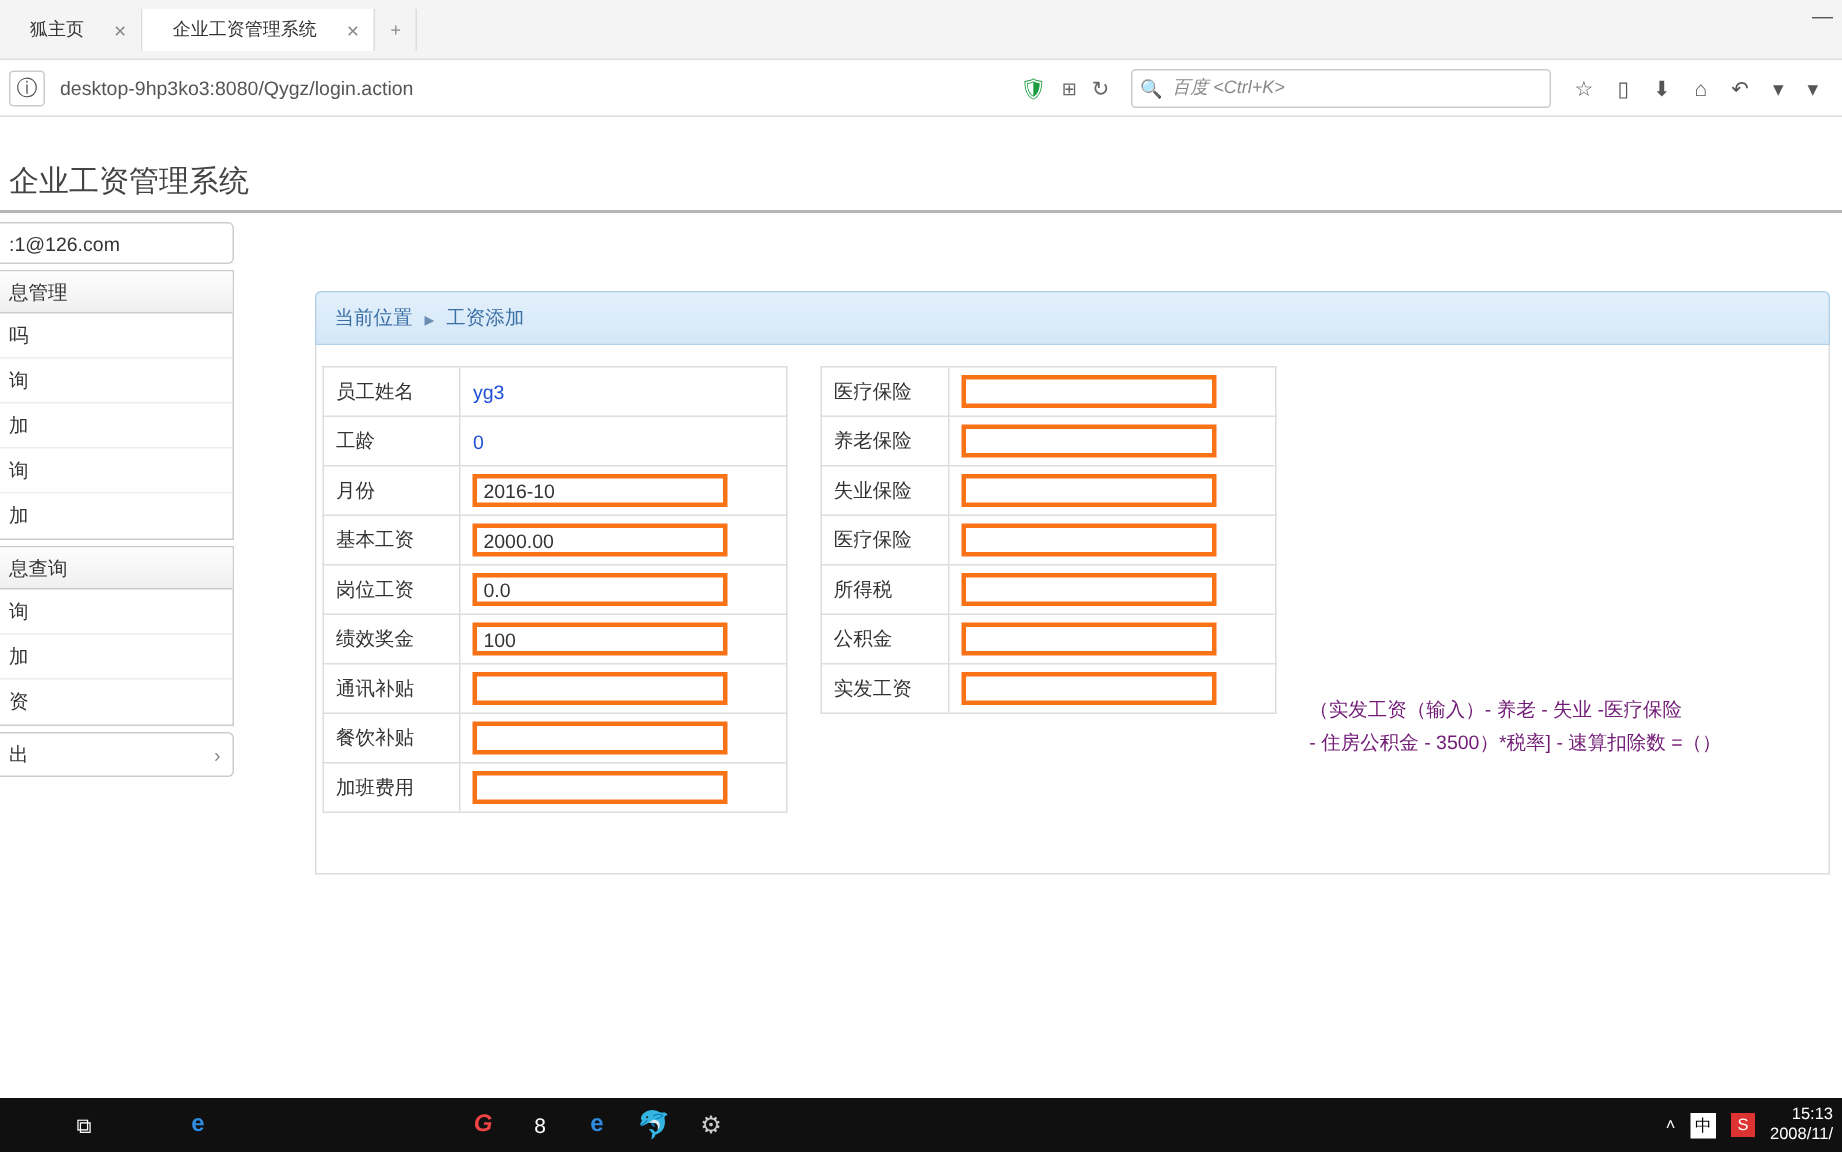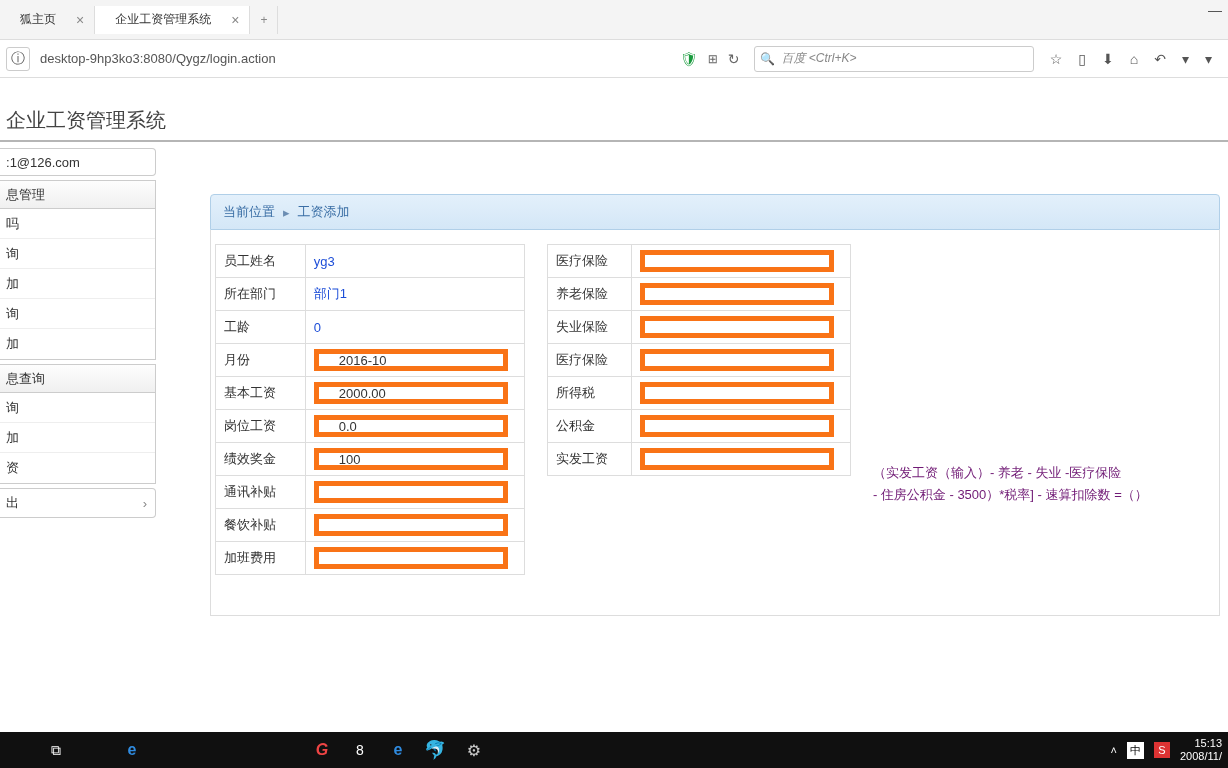--- a/index.html
+++ b/index.html
@@ -35,21 +35,21 @@
 .panel { width: 1010px; }
 .panel-head { height: 36px; background: linear-gradient(#e3f0fb,#d4e7f7); border: 1px solid #b0cfe8; display: flex; align-items: center; padding: 16px 12px; font-size: 13px; gap: 8px; border-radius: 4px 4px 0 0; }
 .panel-head .loc { color: #3a6ea5; }
 .panel-head .sep { color: #6b8db3; }
 .panel-head .crumb { color: #3a6ea5; }
 .panel-body { border: 1px solid #ddd; border-top: none; padding: 14px 4px 40px 4px; display: flex; gap: 22px; align-items: flex-start; }
 .form-table { border-collapse: collapse; }
 .form-table td { border: 1px solid #ddd; height: 33px; font-size: 13px; color: #333; padding: 0 8px; vertical-align: middle; }
 .form-table td.label { width: 96px; }
 .form-table td.field { width: 220px; }
-.form-table input[type=text] { width: 194px; height: 22px; border: 5px solid #f97316; font-size: 13px; padding: 0 20px; color: #333; }
+.form-table input[type=text] { width: 170px; height: 22px; border: 3px solid #f97316; font-size: 13px; padding: 0 4px; color: #333; }
 .form-table .static { color: #1d4ed8; }
 .right-col td.label { width: 90px; }
 .right-col td.field { width: 220px; }
 .formula { width: 350px; font-size: 13px; color: #701a75; line-height: 1.7; padding-top: 218px; }
 .taskbar { position: absolute; left: 0; bottom: 0; width: 1228px; height: 36px; background: #101010; display: flex; align-items: center; justify-content: space-between; padding: 0 6px; }
 .task-left { display: flex; align-items: center; gap: 14px; }
 .task-icon { width: 24px; height: 24px; display: flex; align-items: center; justify-content: center; color: #fff; font-size: 14px; }
 .task-icon.browser-e { color: #2f8be0; font-weight: bold; font-size: 16px; }
 .task-icon.browser-ie { color: #2f8be0; font-weight: bold; font-size: 16px; }
 .task-icon.red-g { color: #e44; font-weight: bold; font-style: italic; font-size: 16px; }
@@ -142,24 +142,20 @@
       </div>
       <div class="panel-body">
 
         <table class="form-table">
           <tbody>
               <tr>
             <td class="label">员工姓名</td>
             <td class="field"><span class="static">yg3</span></td>
           </tr>
           <tr>
-            <td class="label">所在部门</td>
-            <td class="field"><span class="static">部门1</span></td>
-          </tr>
-          <tr>
             <td class="label">工龄</td>
             <td class="field"><span class="static">0</span></td>
           </tr>
           <tr>
             <td class="label">月份</td>
             <td class="field"><input type="text" value="2016-10" style=""></td>
           </tr>
           <tr>
             <td class="label">基本工资</td>
             <td class="field"><input type="text" value="2000.00" style=""></td>

